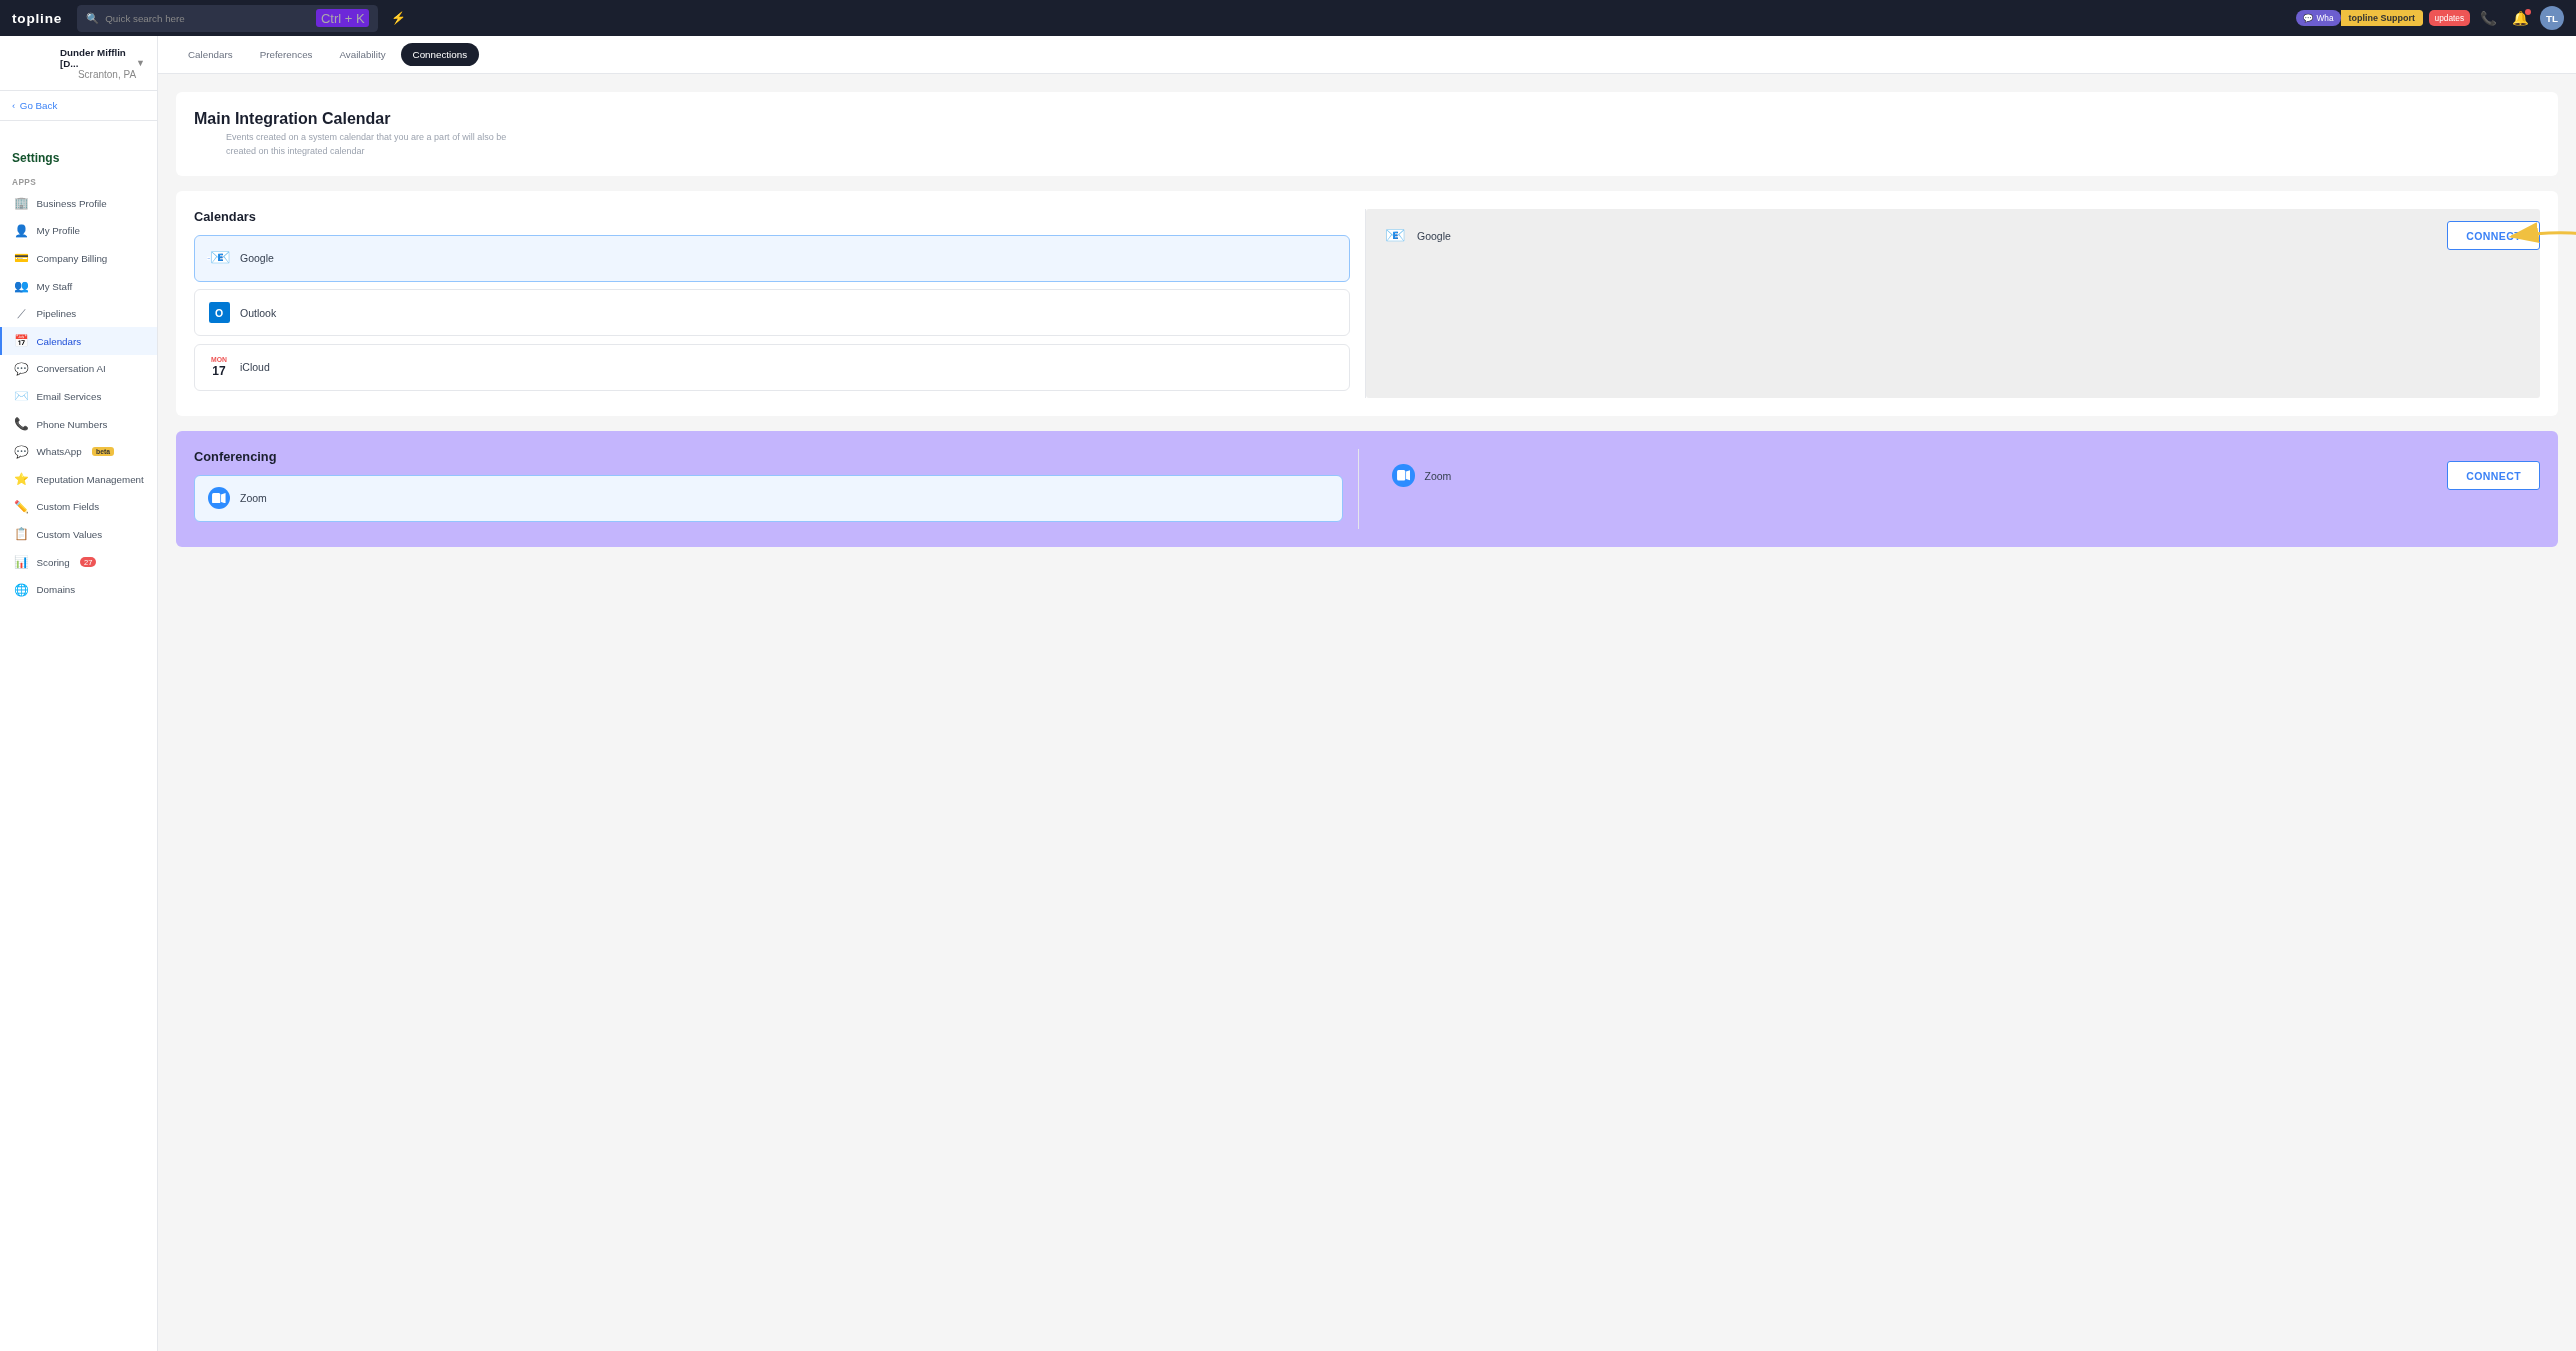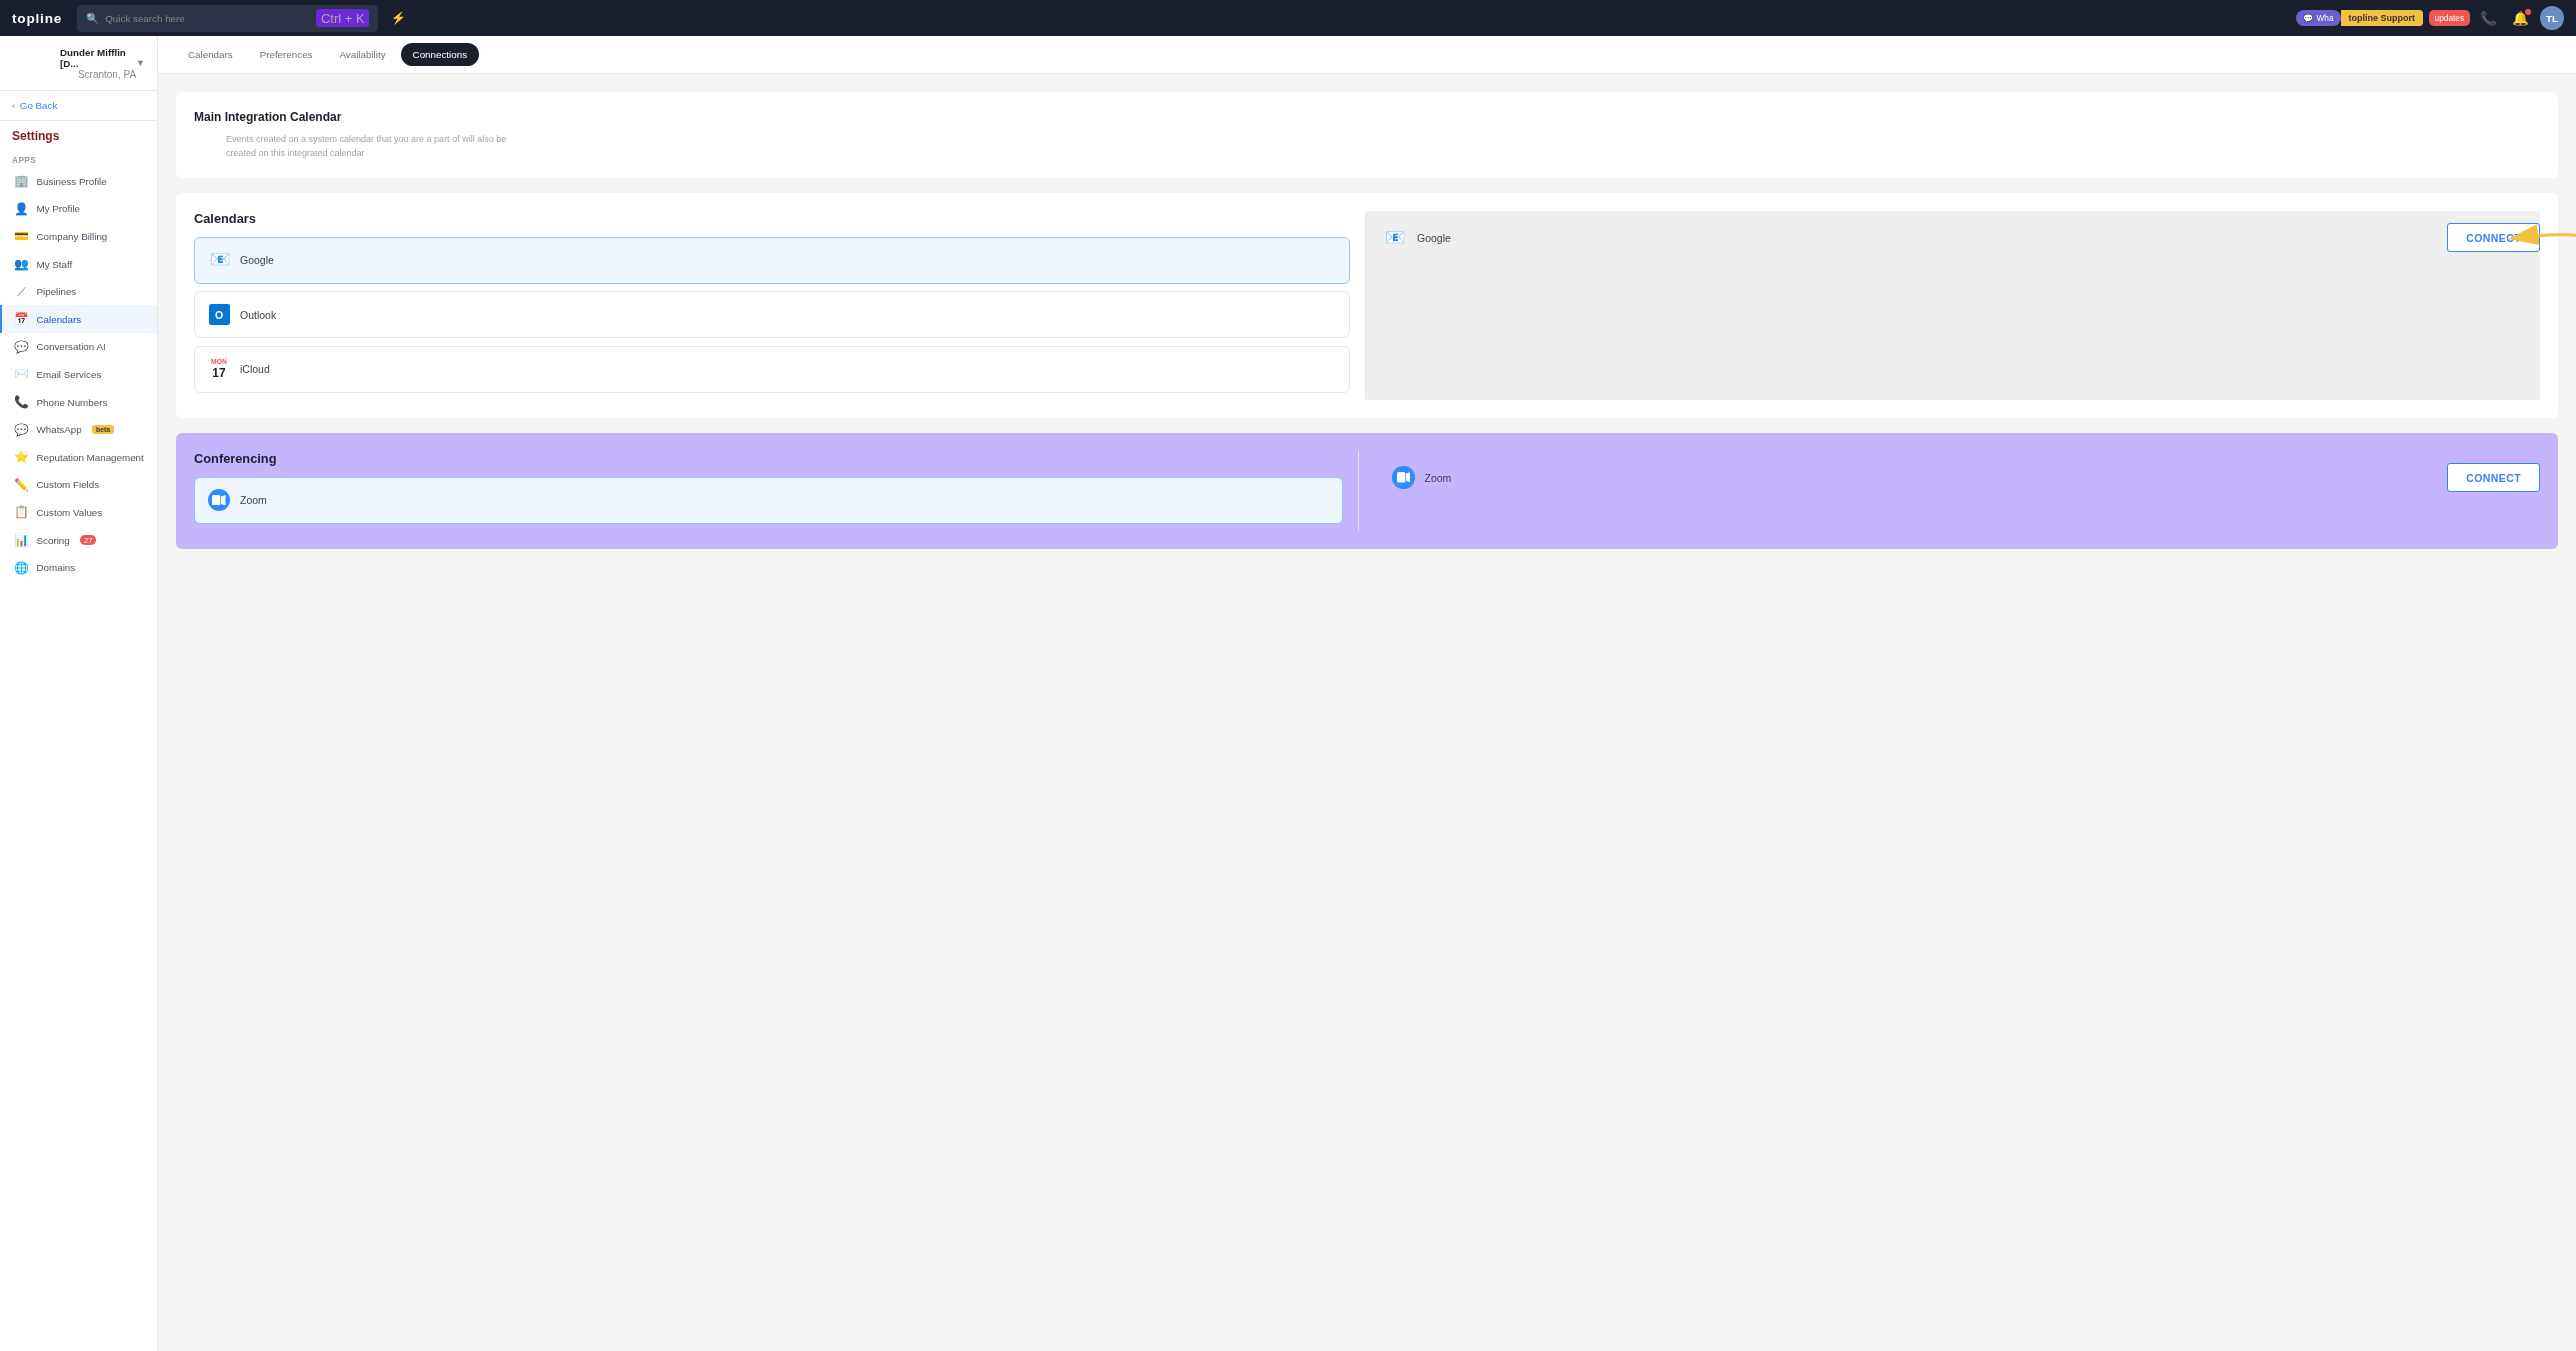--- a/index.html
+++ b/index.html
@@ -31,21 +31,21 @@
 
     
     .sidebar { width: 158px; background: white; border-right: 0.8px solid #e5e7eb; display: flex; flex-direction: column; overflow-y: auto; flex-shrink: 0; }
     .sidebar-top { padding: 10.5px 12px; border-bottom: 0.8px solid #e5e7eb; }
     .sidebar-company { display: flex; align-items: center; justify-content: space-between; margin-left: 48px; }
     .sidebar-company-name { font-size: 9.8px; font-weight: 600; color: #1a1f2e; }
     .sidebar-company-sub { font-size: 10px; color: #888; text-align: right; }
     .sidebar-chevron { color: #888; font-size: 9px; }
     .sidebar-go-back { display: flex; align-items: center; gap: 4.5px; color: #3b82f6; font-size: 9.8px; padding: 9px 12px; cursor: pointer; border-bottom: 0.8px solid #e5e7eb; }
     .sidebar-section-title { font-size: 8.3px; font-weight: 600; color: #999; padding: 9px 12px 3px; text-transform: uppercase; letter-spacing: 0.4px; }
-    .sidebar-settings-title { font-size: 12px; font-weight: 700; color: #7f1d1d; padding: 7.5px 12px 3px; }
+    .sidebar-settings-title { font-size: 12px; font-weight: 700; color: #14532d; padding: 7.5px 12px 3px; margin-top: 22px; }
     .sidebar-item {
       display: flex; align-items: center; gap: 7.5px; padding: 6.8px 12px;
       font-size: 9.8px; color: #4b5563; cursor: pointer; border-left: 2.3px solid transparent;
     }
     .sidebar-item.active { background: #eff6ff; border-left: 2.3px solid #3b82f6; color: #1d4ed8; }
     .sidebar-item-icon { font-size: 12px; color: #6b7280; width: 15px; text-align: center; }
     .sidebar-item.active .sidebar-item-icon { color: #3b82f6; }
     .badge-beta { background: #f0c040; color: #333; font-size: 6.8px; font-weight: bold; padding: 0.8px 3.8px; border-radius: 3px; margin-left: 3px; }
     .badge-num { background: #e55; color: white; font-size: 7.5px; padding: 0.8px 3.8px; border-radius: 7.5px; margin-left: 3px; }
 
@@ -57,21 +57,21 @@
       border-radius: 4.5px; border: none; background: none; font-family: inherit;
     }
     .tab-btn.active { background: #1a1f2e; color: white; border-radius: 15px; }
 
     
     .content { padding: 18px; }
     .content-subtitle { color: #6b7280; font-size: 9.8px; margin-bottom: 15px; }
 
     
     .card { background: white; border-radius: 6px; padding: 18px; margin-bottom: 15px; }
-    .card-title { font-size: 12px; font-weight: 600; color: #1a1f2e; margin-bottom: 9px; }
+    .card-title { font-size: 16px; font-weight: 600; color: #1a1f2e; margin-bottom: 3px; }
     .card-desc { font-size: 9px; color: #9ca3af; line-height: 1.5; max-width: 301px; margin-left: 32px; }
     .main-int-desc { font-size: 9px; color: #9ca3af; line-height: 1.6; max-width: 226px; text-align: right; }
 
     .main-int-row { display: flex; gap: 15px; align-items: flex-start; }
     .main-int-left { flex: 1; }
     .main-int-right { flex: 1; display: flex; justify-content: flex-end; }
 
     .section-title { font-size: 12.8px; font-weight: 700; color: #1a1f2e; margin-bottom: 10.5px; }
 
     

